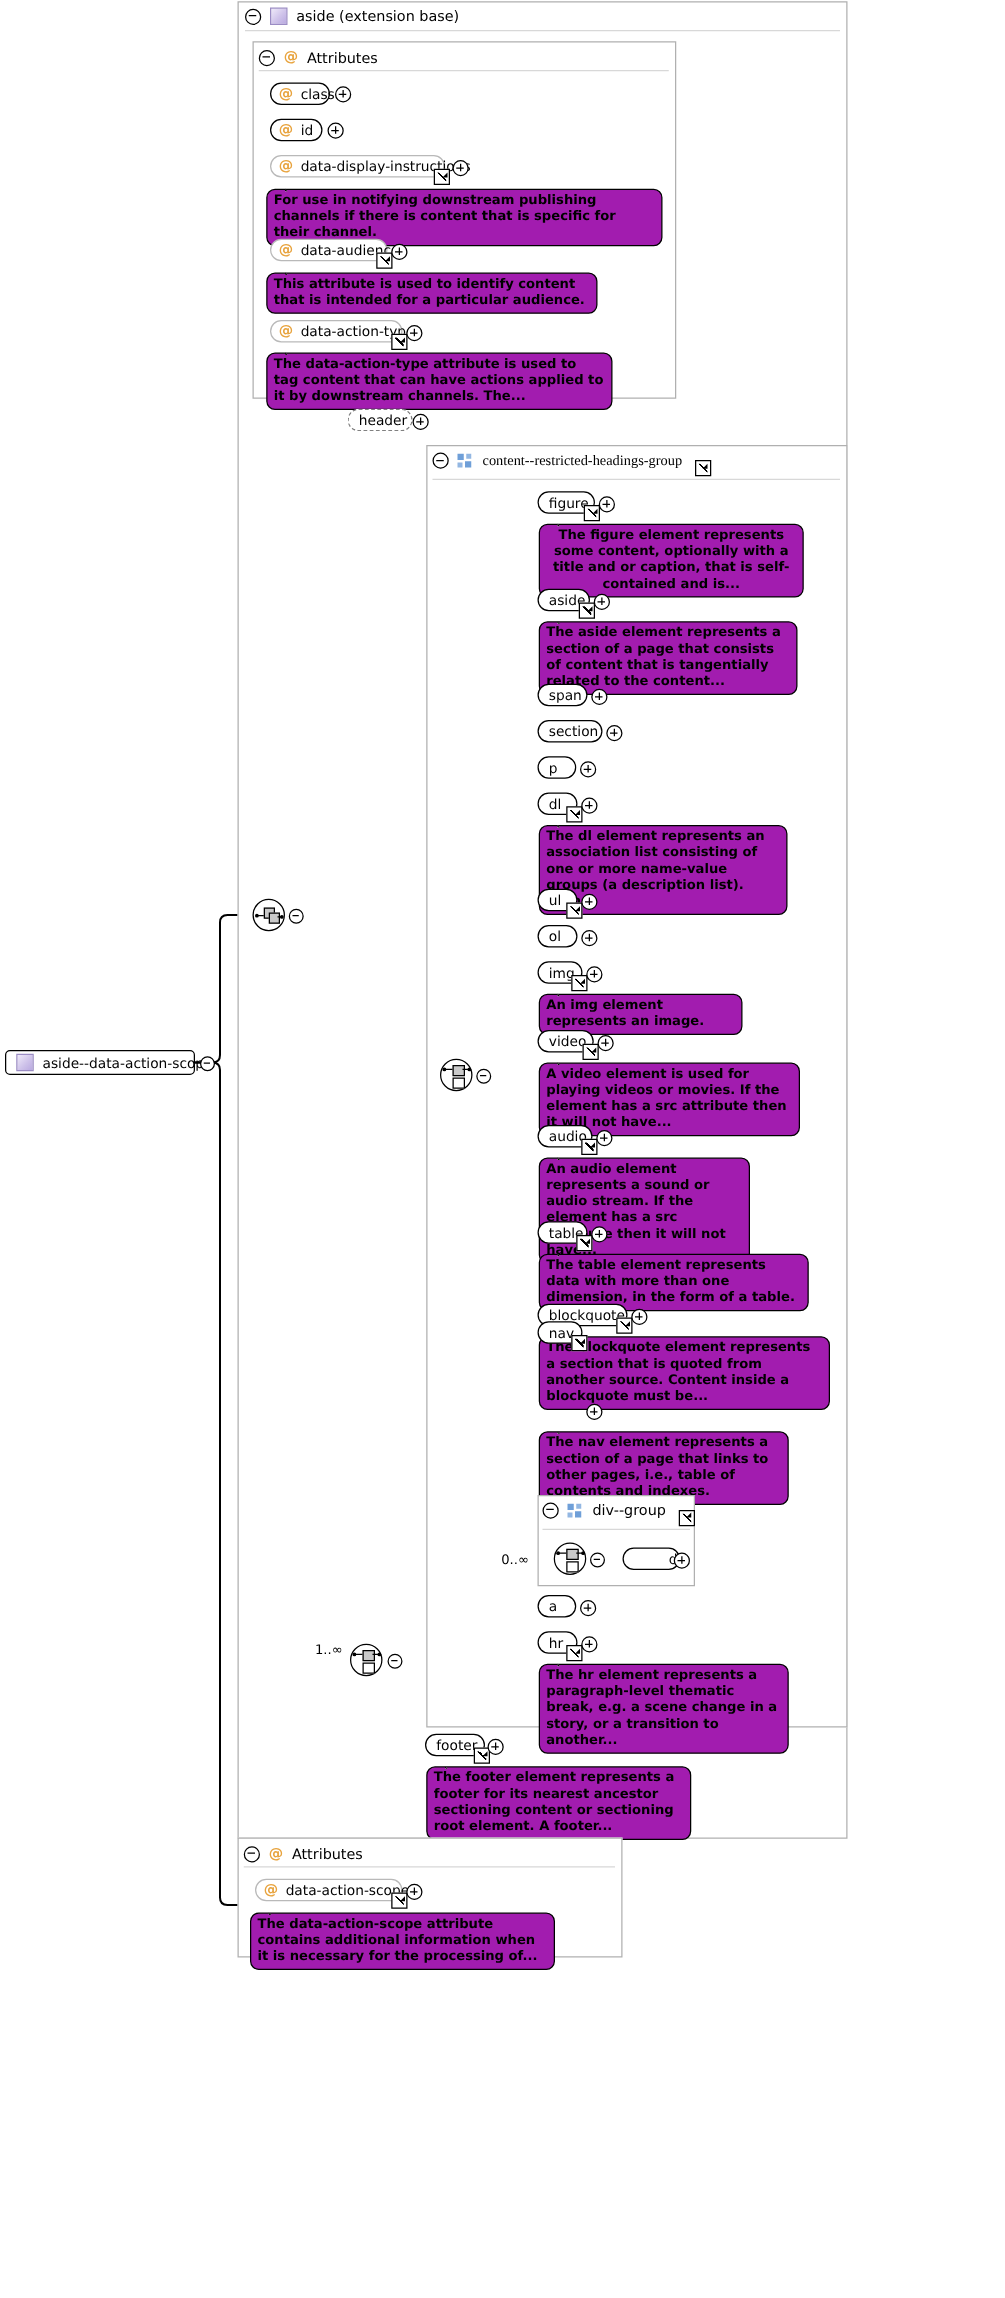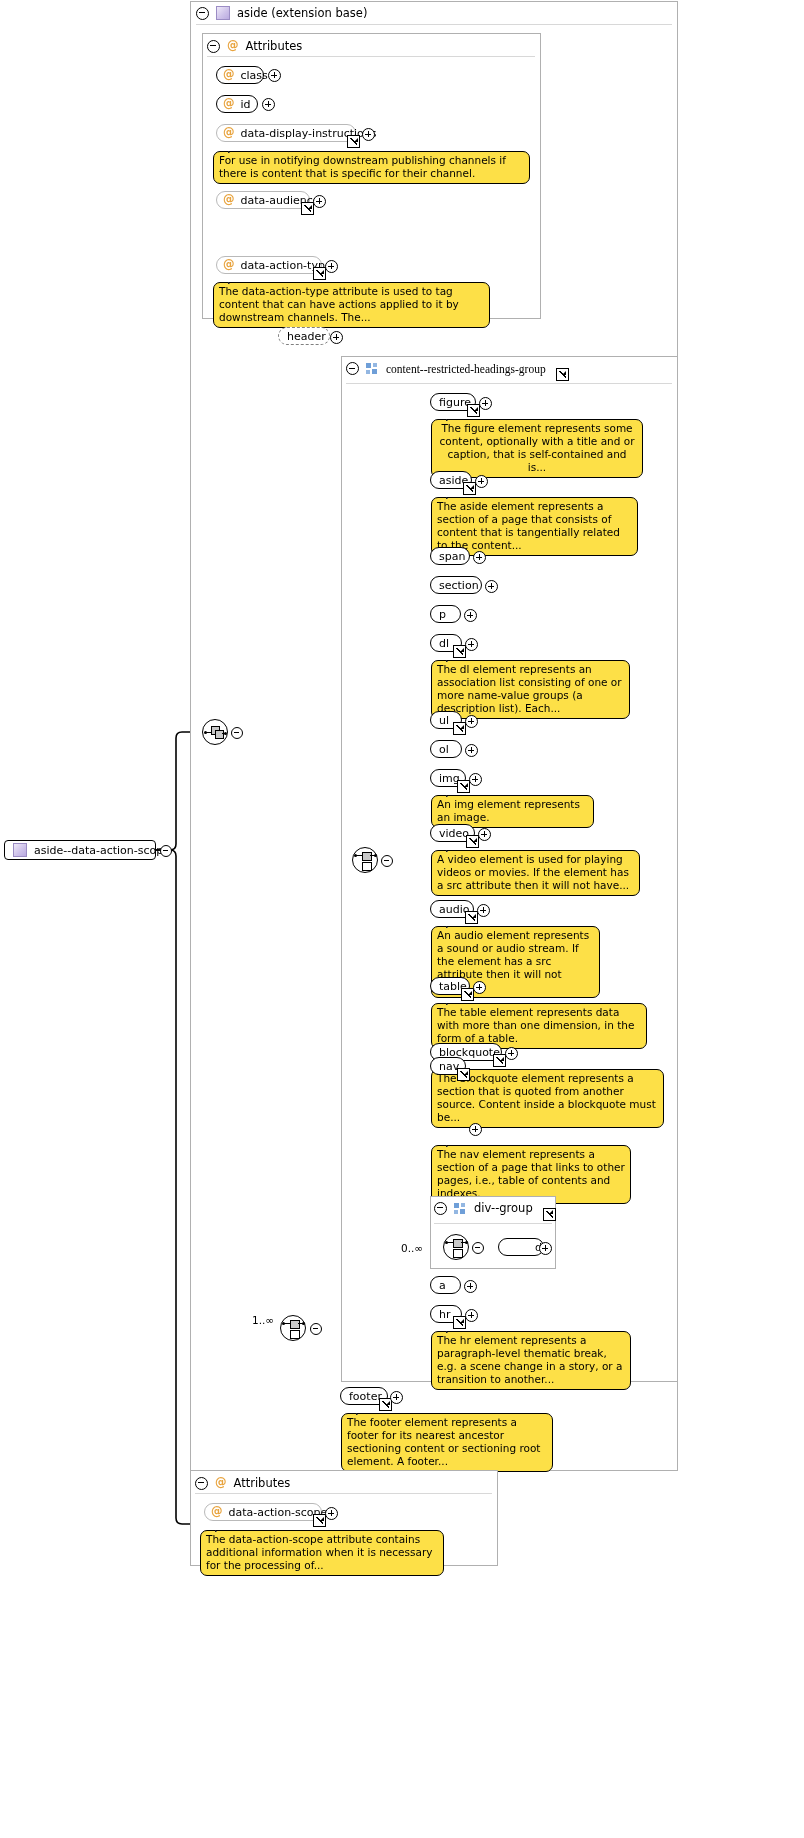--- a/index.html
+++ b/index.html
@@ -81,23 +81,23 @@
       linear-gradient(45deg,transparent 46%,#000 46%,#000 60%,transparent 60%);
   }
   .dogear i{
     position:absolute;right:1.5px;top:1.5px;width:0;height:0;
     border-left:4px solid transparent;border-top:4px solid #000;
     transform:rotate(90deg);
   }
 
   
   .anno{
-    position:absolute;box-sizing:border-box;background:#fde047;
+    position:absolute;box-sizing:border-box;background:#a21caf;
     border:1.3px solid #000;border-radius:7px;
-    padding:2px 5px 3px 5px;font-size:10.5px;line-height:13px;
+    padding:2px 5px 3px 5px;font-size:10.5px;line-height:13px;font-weight:bold;
   }
   .anno .tip{
     position:absolute;top:-7px;left:14px;width:14px;height:8px;overflow:hidden;
   }
   .anno .tip::before{
     content:"";position:absolute;left:0;top:6px;width:11px;height:11px;
     background:#fff;border-left:1.3px solid #000;border-top:1.3px solid #000;
     transform:rotate(45deg);transform-origin:0 0;
   }
 
@@ -213,20 +213,24 @@
   </div>
 
   <div class="node attr opt" style="left:216px;top:191px;width:94px;">
     <span class="at-sign">@</span>
     <span class="lbl">data-audience</span>
     <span class="dogear">
         <i></i>
       </span>
   </div>
   <div class="cbox plus" style="position:absolute;left:313px;top:195px;"></div>
+  <div class="anno" style="left:213px;top:218px;width:265px;">
+    <span class="tip"></span>
+    <span>This attribute is used to identify content that is intended for a particular audience.</span>
+  </div>
 
   <div class="node attr opt" style="left:216px;top:256px;width:106px;">
     <span class="at-sign">@</span>
     <span class="lbl">data-action-type</span>
     <span class="dogear">
         <i></i>
       </span>
   </div>
   <div class="cbox plus" style="position:absolute;left:325px;top:260px;"></div>
   <div class="anno" style="left:213px;top:282px;width:277px;">

